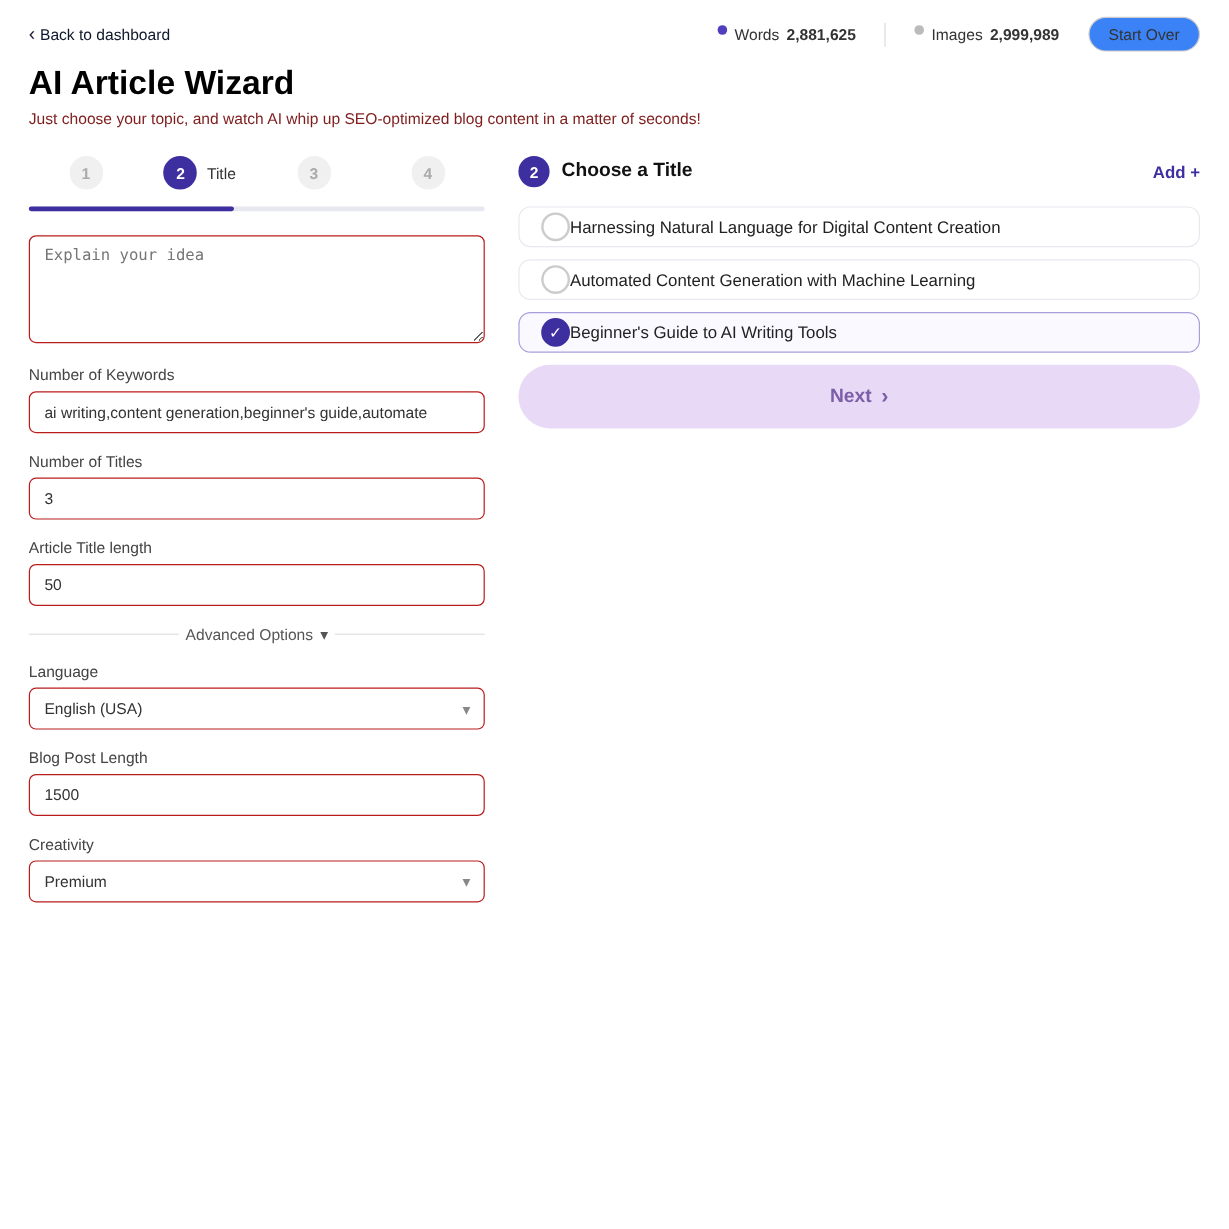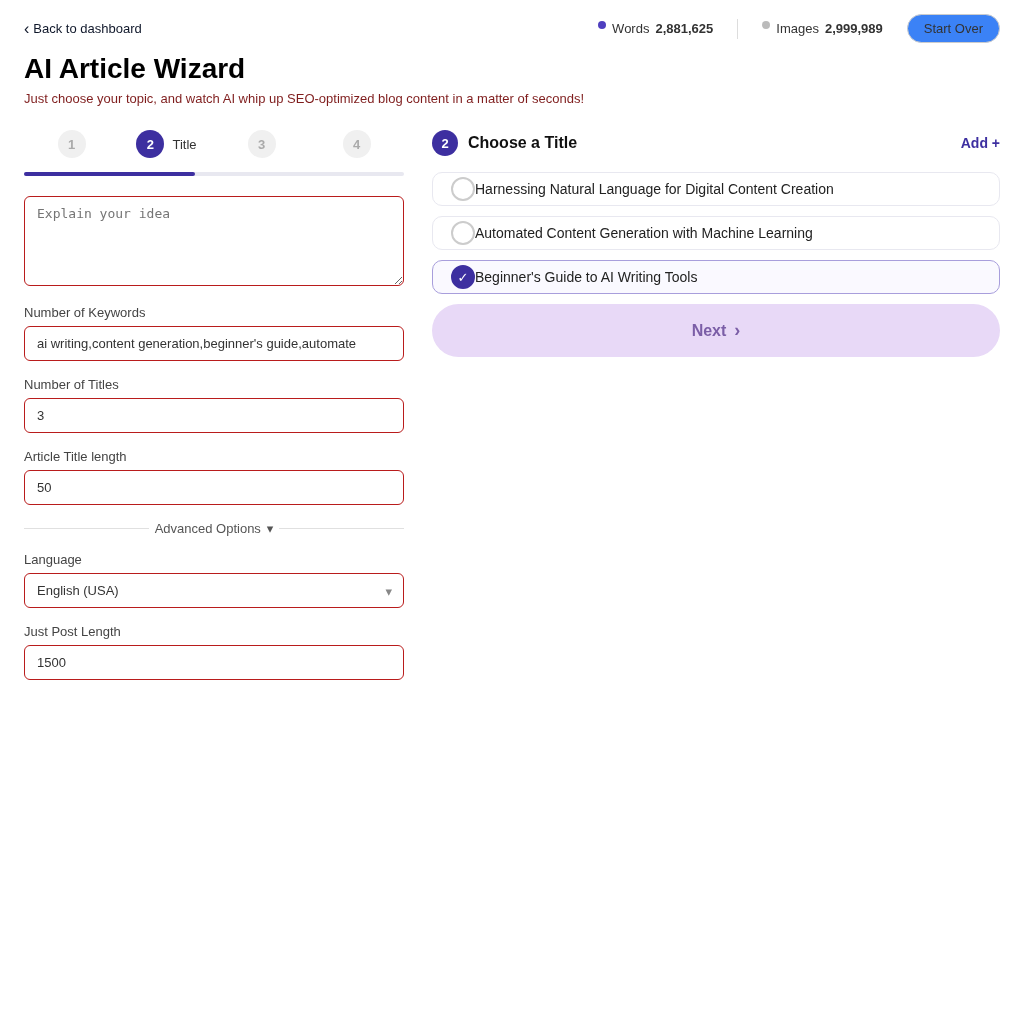--- a/index.html
+++ b/index.html
@@ -206,25 +206,35 @@
           <option>English (USA)</option>
           <option>Spanish</option>
           <option>French</option>
           <option>German</option>
         </select>
       </div>
     </div>
 
     
     <div class="form-group">
-      <label class="form-label">Just Post Length</label>
+      <label class="form-label">Blog Post Length</label>
       <input class="form-input" type="number" value="1500" style="">
     </div>
 
     
+    <div class="form-group">
+      <label class="form-label">Creativity</label>
+      <div class="select-wrapper">
+        <select class="form-select">
+          <option>Standard</option>
+          <option selected="">Premium</option>
+          <option>Ultra</option>
+        </select>
+      </div>
+    </div>
 
     
   </div>
 
   <div class="right-panel">
 
     <div class="right-panel-header">
       <div class="choose-title-label">
         <div class="step-badge">2</div>
         <span>Choose a Title</span>

